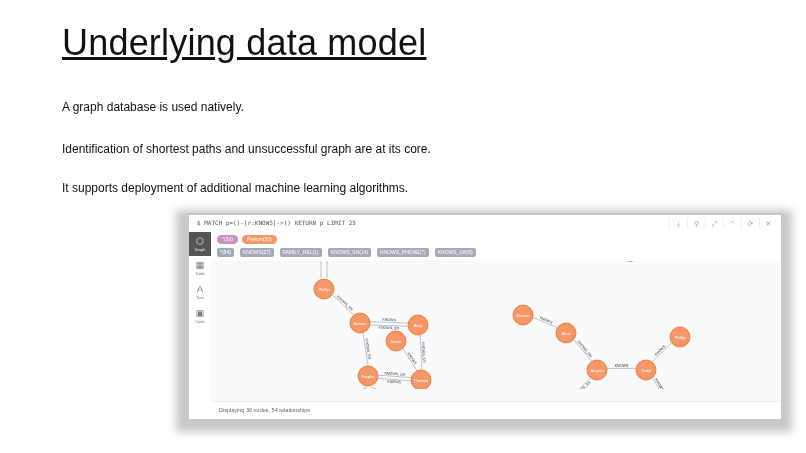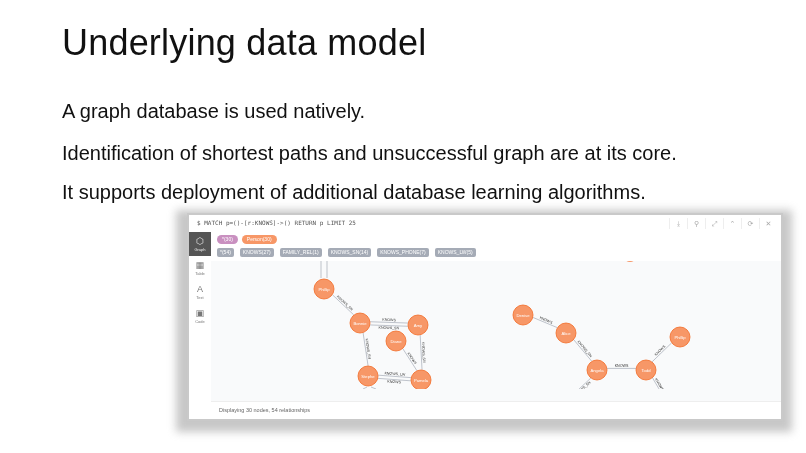--- a/index.html
+++ b/index.html
@@ -1,18 +1,18 @@
 <!DOCTYPE html>
 <html><head>
 <meta charset="utf-8">
 <style>
   html, body { margin:0; padding:0; }
   body { width:806px; height:453px; background:#ffffff; position:relative; overflow:hidden; font-family:"Liberation Sans", sans-serif; }
-  .slide-title { position:absolute; left:62px; top:22px; font-size:36px; font-weight:300; color:#111; font-family:"Liberation Sans", sans-serif; letter-spacing:0.2px; }
-  .bullet { position:absolute; left:62px; font-size:20px; color:#111; font-family:"Liberation Sans", sans-serif; }
+  .slide-title { position:absolute; left:62px; top:22px; font-size:36px; font-weight:300; color:#111; font-family:"Liberation Sans", sans-serif; letter-spacing:0.2px;text-decoration:underline; }
+  .bullet { position:absolute; left:62px; font-size:12px; color:#111; font-family:"Liberation Sans", sans-serif; }
   .b1 { top:100px; } .b2 { top:142px; } .b3 { top:181px; }
 
   .win-shadow { position:absolute; left:176px; top:210px; width:616px; height:222px; background:#9a9a9a; filter:blur(4px); opacity:0.55; }
   .win { position:absolute; left:187px; top:213px; width:596px; height:208px; background:#fff; border:2px solid #c9c9c9; box-sizing:border-box; overflow:hidden; }
   .cmdbar { position:absolute; left:0; top:0; right:0; height:17px; border-bottom:1px solid #ececec; background:#fff; }
   .cmd { position:absolute; left:8px; top:4px; font-family:"DejaVu Sans Mono", monospace; font-size:6px; color:#555; }
   .tools { position:absolute; right:4px; top:3px; display:flex; gap:0; }
   .tool { width:17px; height:11px; font-size:7px; color:#aaa; text-align:center; line-height:11px; border-left:1px solid #eee; }
 
   .side { position:absolute; left:0; top:17px; width:22px; bottom:0; background:#fff; border-right:1px solid #ececec; }
@@ -32,21 +32,21 @@
   .status span { position:absolute; left:8px; top:5px; font-size:5.5px; color:#666; }
 
   svg text { font-family:"Liberation Sans", sans-serif; }
 </style>
 </head>
 <body>
 
 <div class="slide-title">Underlying data model</div>
 <div class="bullet b1">A graph database is used natively.</div>
 <div class="bullet b2">Identification of shortest paths and unsuccessful graph are at its core.</div>
-<div class="bullet b3">It supports deployment of additional database learning algorithms.</div>
+<div class="bullet b3">It supports deployment of additional machine learning algorithms.</div>
 
 <div class="win-shadow"></div>
 <div class="win">
   <div class="cmdbar">
     <span class="cmd">$ MATCH p=()-[r:KNOWS]-&gt;() RETURN p LIMIT 25</span>
     <div class="tools">
       <span class="tool">⤓</span>
       <span class="tool">⚲</span>
       <span class="tool">⤢</span>
       <span class="tool">⌃</span>

